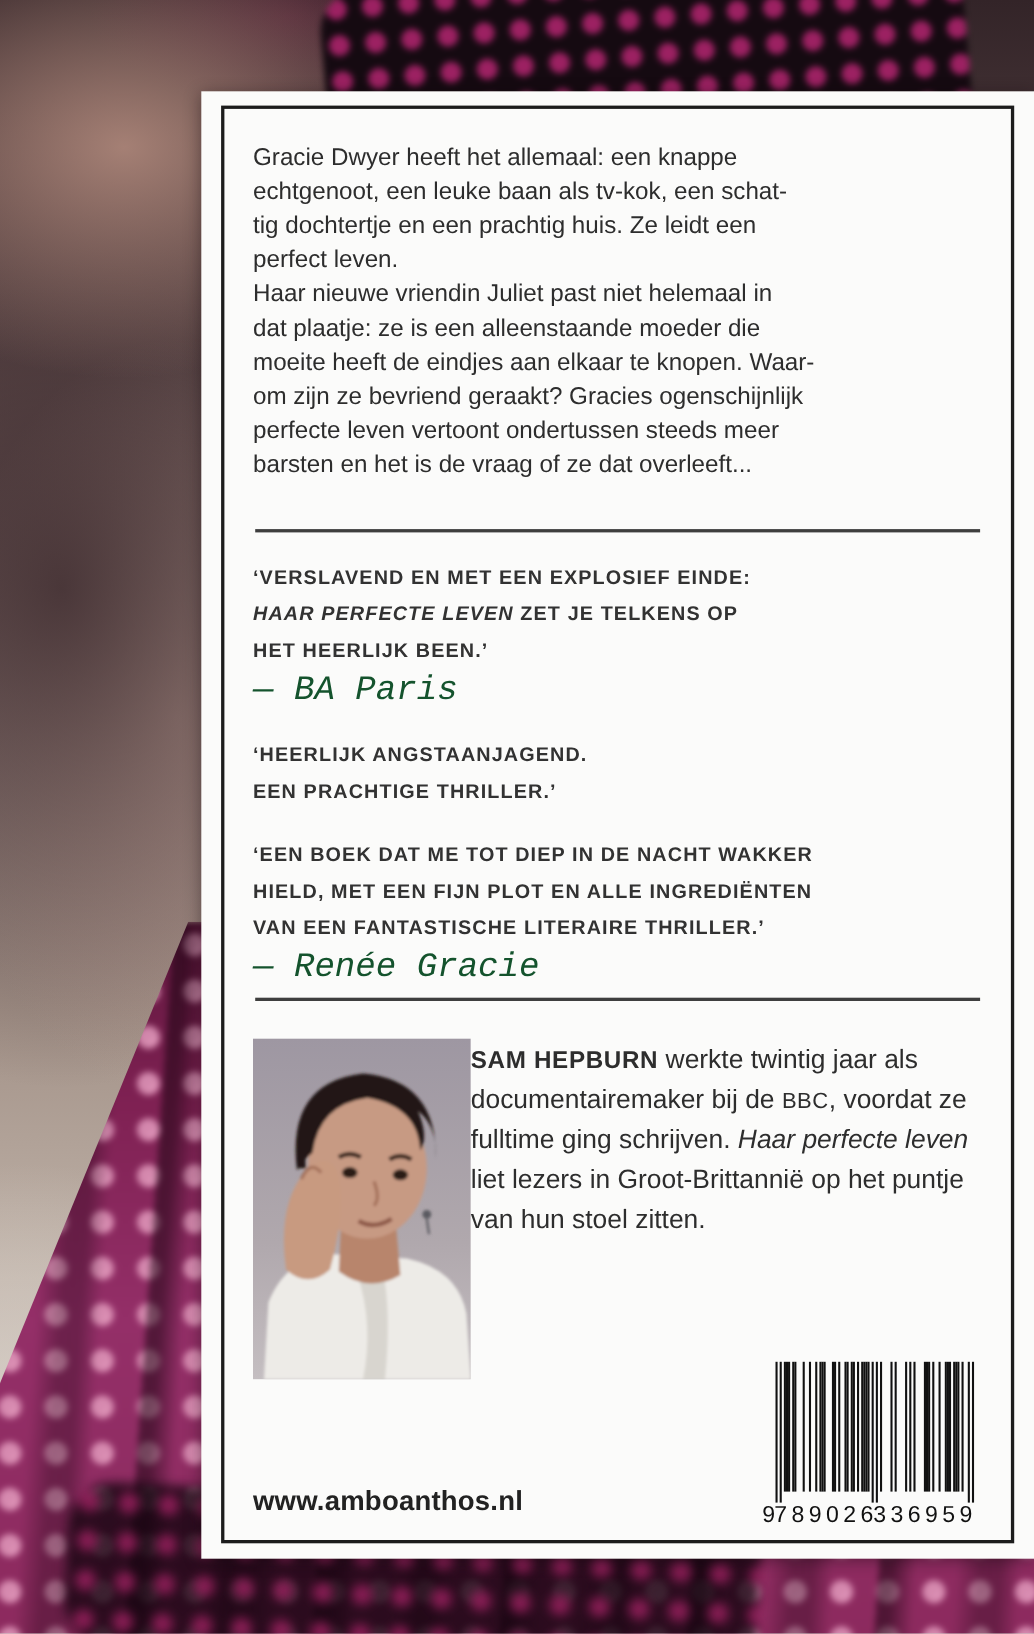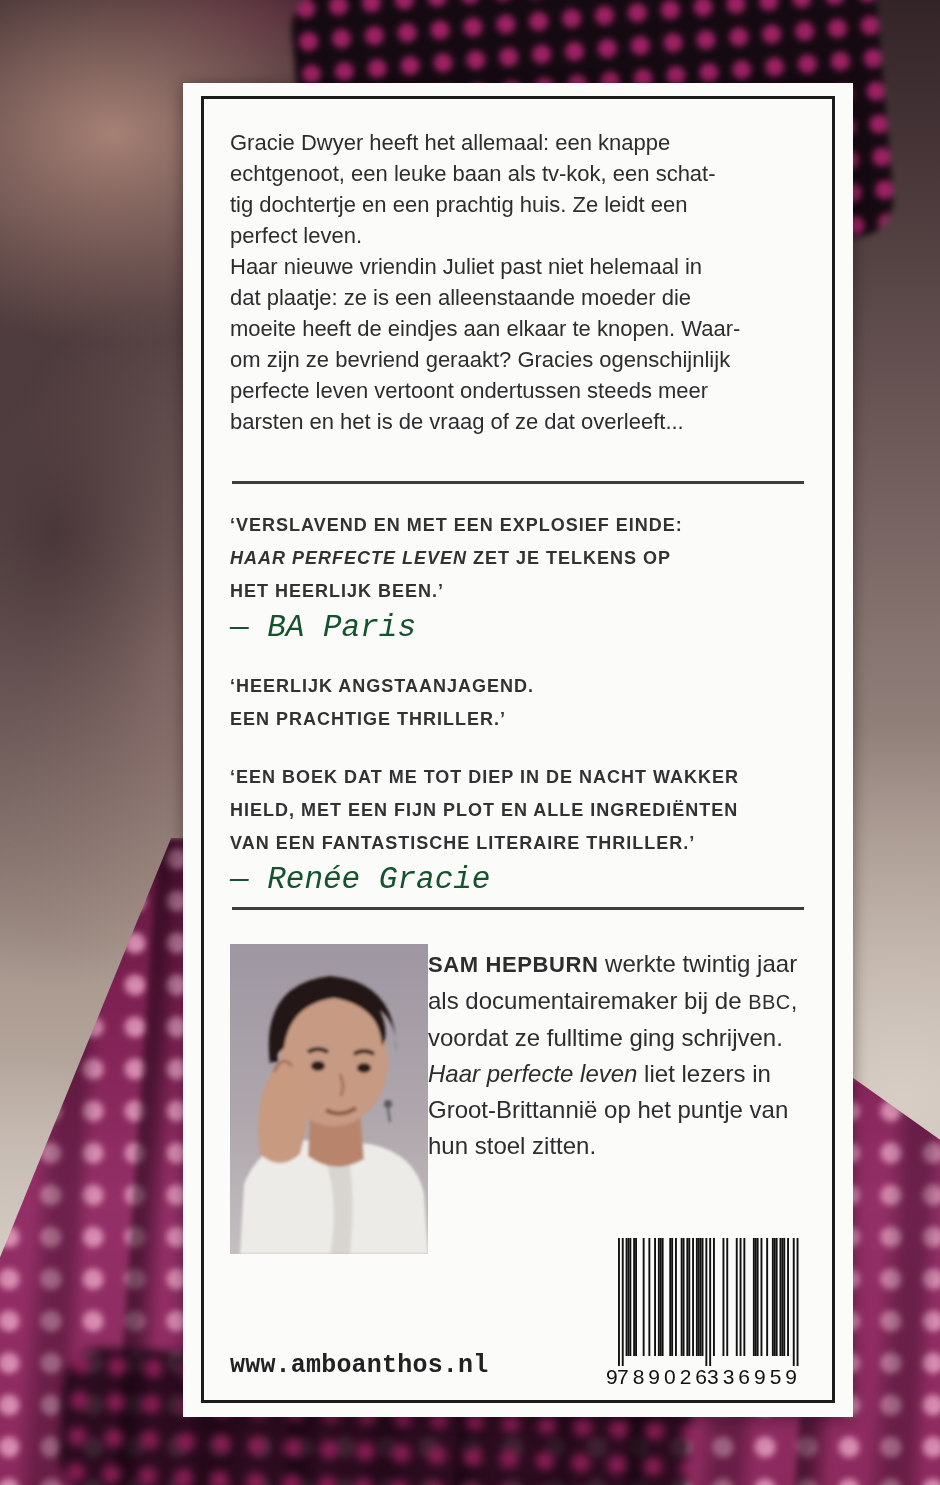--- a/index.html
+++ b/index.html
@@ -36,21 +36,21 @@
       linear-gradient(180deg,#5f173d 0%,#7f2153 25%,#942f68 55%,#8c2a5e 100%);
     background-size:auto,42px 42px,42px 42px,auto;
     background-position:0 0,0 0,21px 21px,0 0;
     filter:blur(3px);}
   .fold-dark{position:absolute;left:60px;top:1362px;width:630px;height:150px;
     transform:rotate(3deg);border-radius:40px;
     background-color:rgba(16,3,11,.78);
     background-image:radial-gradient(circle at 18px 18px, rgba(146,31,90,.9) 0 9px, rgba(146,31,90,0) 10px);
     background-size:36px 36px;filter:blur(5px);}
   
-  .panel{position:absolute;left:183px;top:83px;width:670px;height:1334px;
+  .panel{position:absolute;left:183px;top:83px;width:757px;height:1334px;
     background:#fbfbfa;box-shadow:0 2px 14px rgba(20,8,14,.45);}
   .panel-frame{position:absolute;left:18px;right:18px;top:13px;bottom:14px;
     border:3px solid #1c1c1c;}
   .panel-content{position:absolute;inset:0;padding:0 26px;}
   .blurb{margin-top:28px;font-size:22px;line-height:31px;white-space:pre;
     color:#2d2d2d;}
   .div-rule{border:none;border-top:3px solid #3e3e3e;margin:44px 2px 0 2px;}
   .quote{margin-top:25px;text-align:left;color:#323232;}
   .q-line,.q-lines{font-weight:bold;font-size:18px;letter-spacing:1px;
     line-height:33px;white-space:pre;}
@@ -60,21 +60,21 @@
   .div-rule.bottom{margin-top:10px;}
   .bio-row{margin-top:34px;display:flex;}
   .photo{width:198px;height:310px;flex:none;display:block;}
   .bio{font-size:24px;line-height:36px;color:#2d2d2d;padding-top:2px;}
   .bio .name{font-weight:bold;font-size:22px;letter-spacing:.6px;}
   .bio .sc{font-size:20px;letter-spacing:.5px;}
   .bio .it{font-style:italic;}
   .footer{position:absolute;left:26px;right:20px;bottom:14px;
     display:flex;justify-content:space-between;align-items:flex-end;}
   .site{font-weight:bold;font-size:25px;letter-spacing:.2px;color:#222;
-    padding-bottom:6px;font-family:Liberation Mono, monospace;}
+    padding-bottom:6px;}
   .barcode{width:208px;height:152px;}
 </style>
 </head>
 <body>
 
 <div class="bg">
   <div class="bg-base"></div>
   <div class="dots-top"></div>
   <div class="skirt"></div>
   <div class="fold-dark"></div>

